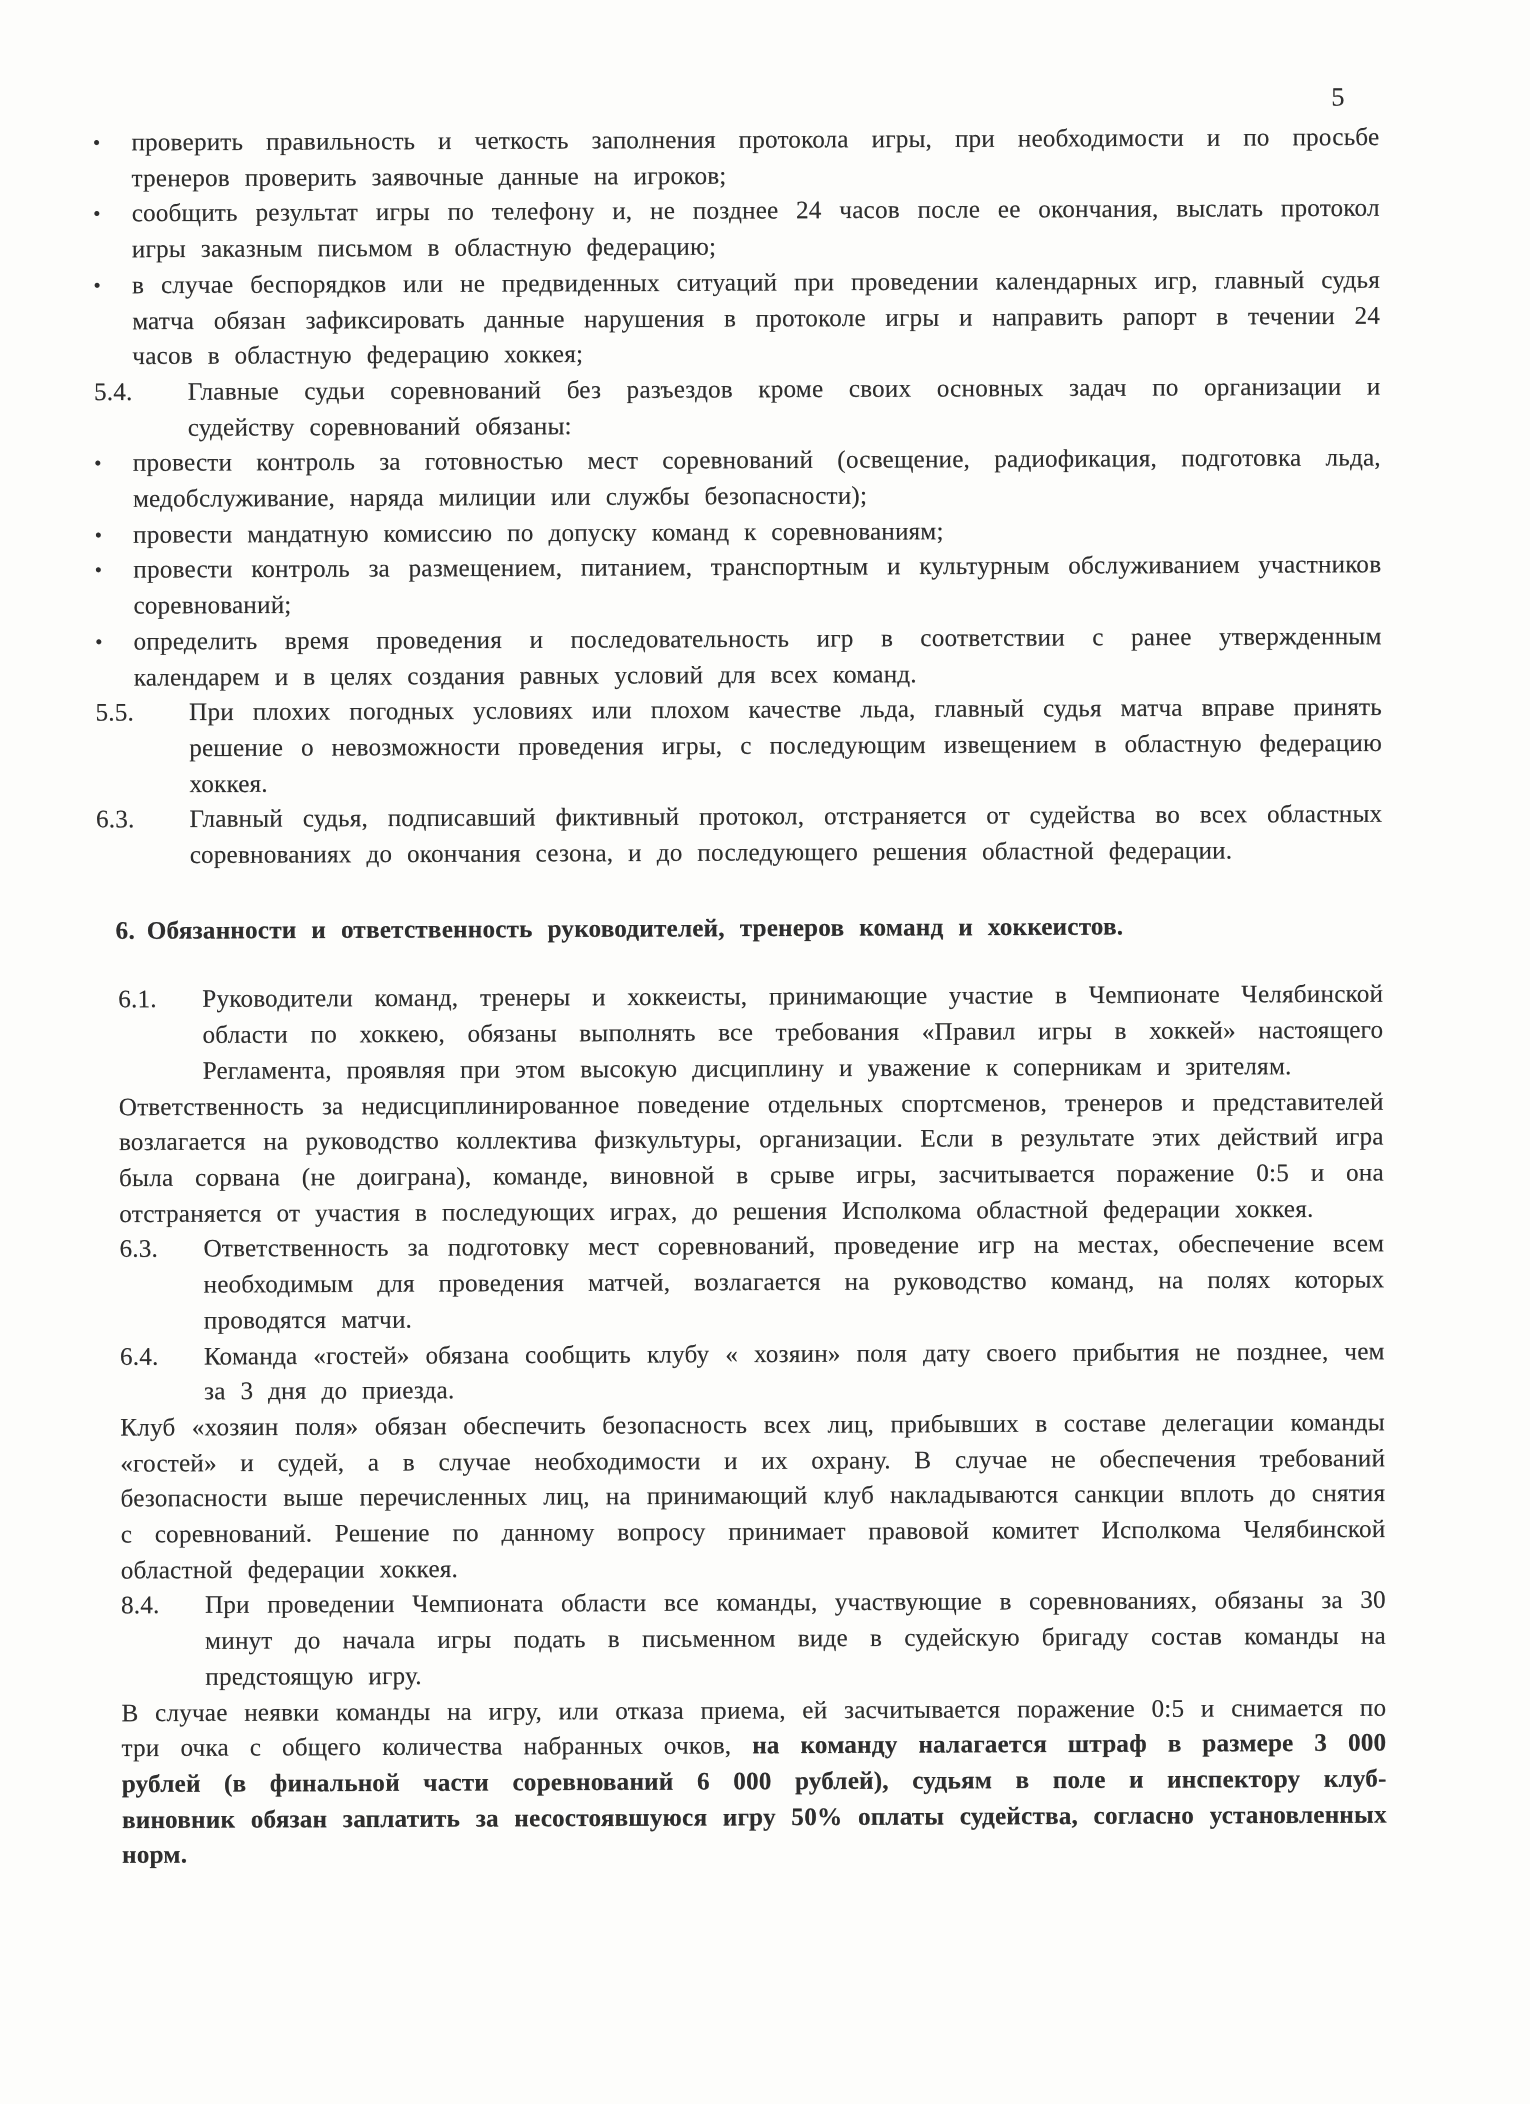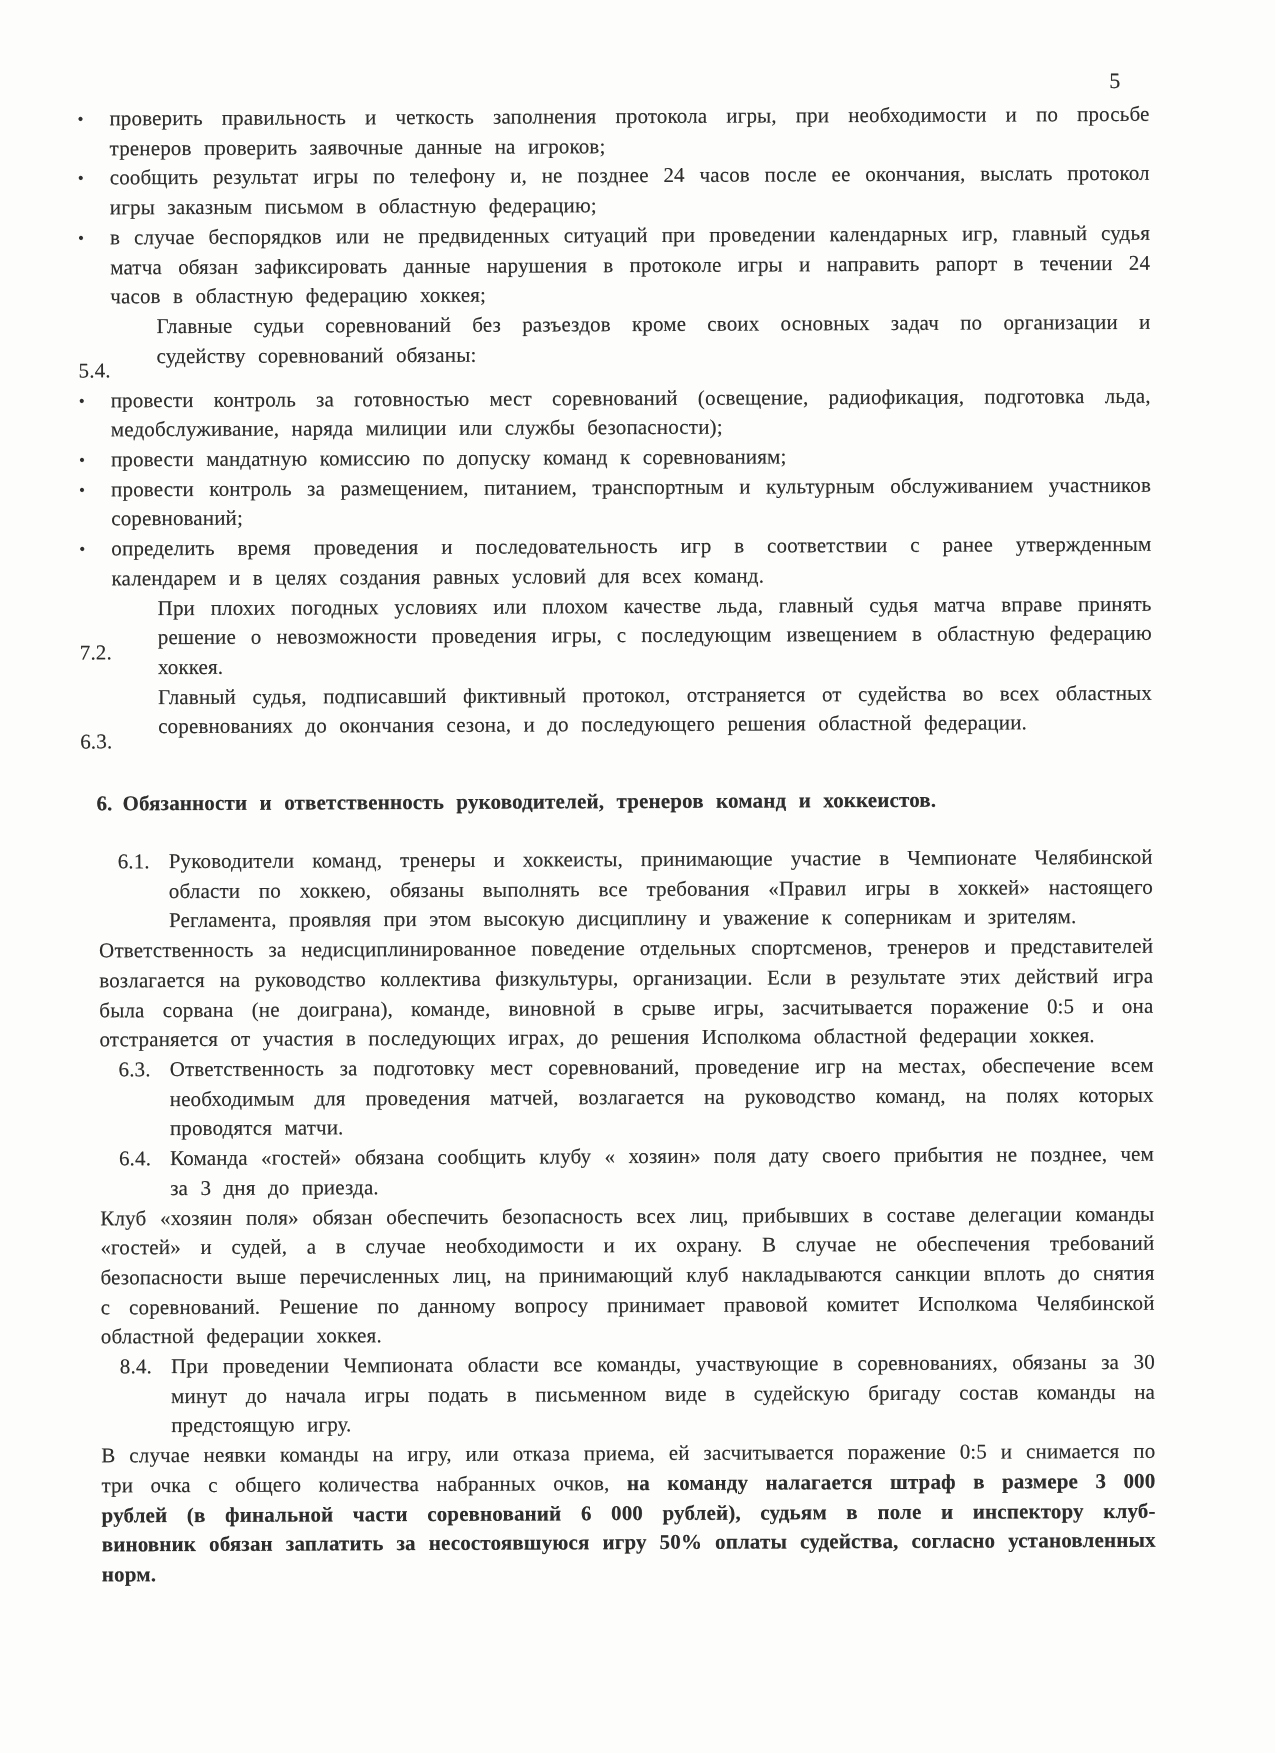--- a/index.html
+++ b/index.html
@@ -41,23 +41,23 @@
   }
   .item .marker { flex: 0 0 auto; }
   .item .text {
     flex: 1 1 auto;
     text-align: justify;
     text-align-last: left;
   }
   .bullet  { padding-left: 80px; }
   .bullet .marker { width: 32px; font-size: 17px; line-height: 29.7px; }
   .clause5 { padding-left: 80px; }
-  .clause5 .marker { width: 78px; margin-top: 44px; }
+  .clause5 .marker { width: 78px; }
   .clause6 { padding-left: 98px; }
-  .clause6 .marker { width: 70px; text-align: center; }
+  .clause6 .marker { width: 70px; }
   .heading {
     padding-left: 96px;
     font-weight: 700;
     margin-top: 33px;
     margin-bottom: 28px;
   }
   .heading .marker { width: 26px; }
   .bold-tail { font-weight: 700; }
 </style>
 </head>
@@ -93,21 +93,21 @@
         </div>
         <div class="item bullet">
           <span class="marker">•</span>
           <div class="text"><span>провести контроль за размещением, питанием, транспортным и культурным обслуживанием участников соревнований;</span></div>
         </div>
         <div class="item bullet">
           <span class="marker">•</span>
           <div class="text"><span>определить время проведения и последовательность игр в соответствии с ранее утвержденным календарем и в целях создания равных условий для всех команд.</span></div>
         </div>
         <div class="item clause5">
-          <span class="marker">7.2.</span>
+          <span class="marker">5.5.</span>
           <div class="text"><span>При плохих погодных условиях или плохом качестве льда, главный судья матча вправе принять решение о невозможности проведения игры, с последующим извещением в областную федерацию хоккея.</span></div>
         </div>
         <div class="item clause5">
           <span class="marker">6.3.</span>
           <div class="text"><span>Главный судья, подписавший фиктивный протокол, отстраняется от судейства во всех областных соревнованиях до окончания сезона, и до последующего решения областной федерации.</span></div>
         </div>
         <div class="item heading">
           <span class="marker">6.</span>
           <div class="text"><span>Обязанности и ответственность руководителей, тренеров команд и хоккеистов.</span></div>
         </div>

